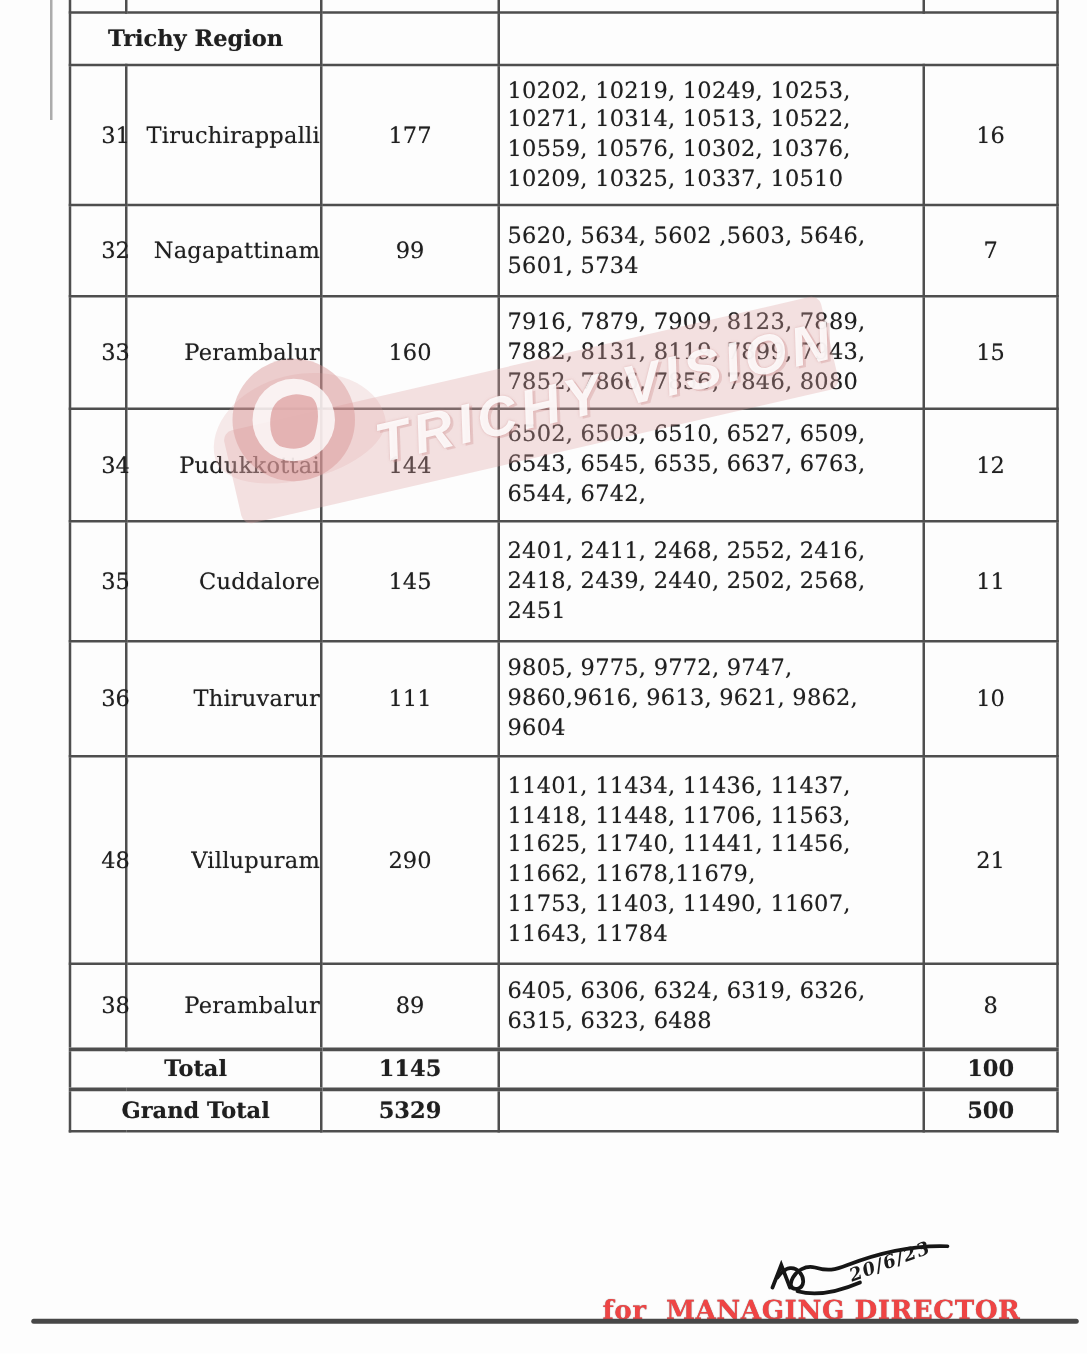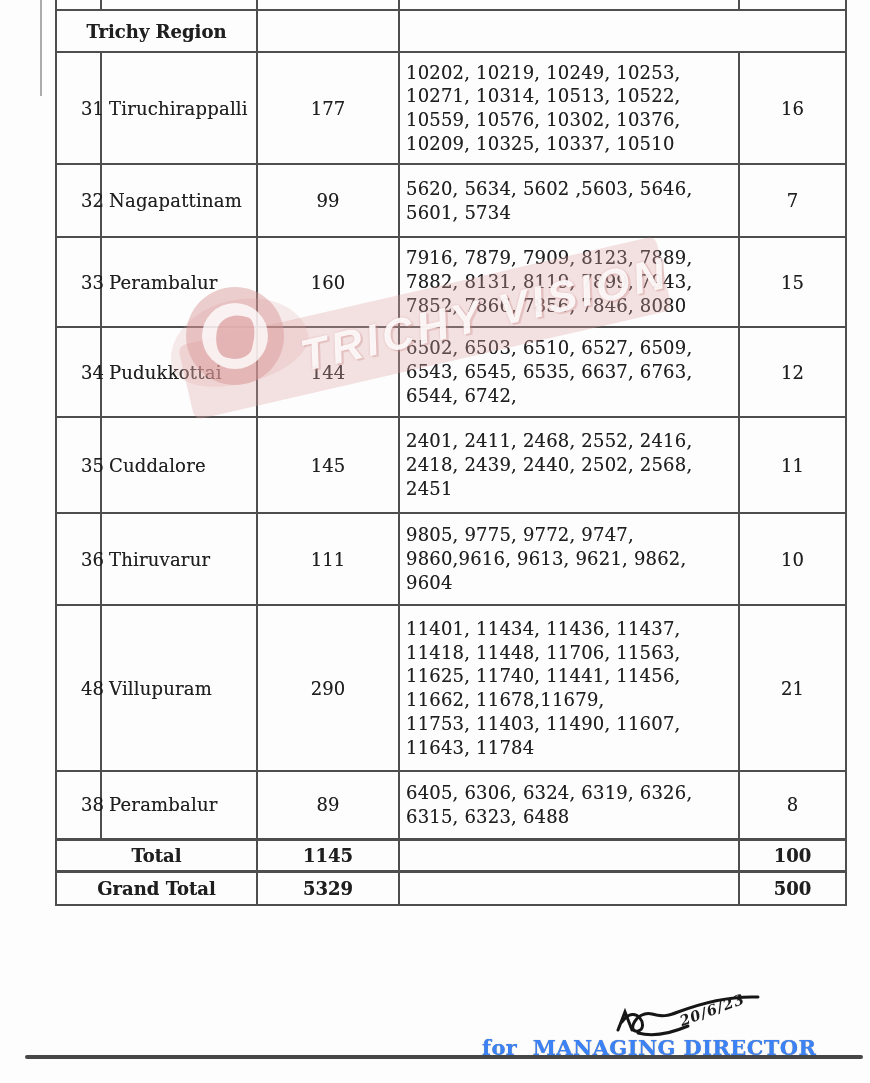--- a/index.html
+++ b/index.html
@@ -35,21 +35,21 @@
   tr.h35 { height:96px; }
   tr.h36 { height:92px; }
   tr.h37 { height:166px; }
   tr.h38 { height:68px; }
   tr.h-tot { height:32px; }
   tr.h-gt  { height:34px; }
 
   td.title { text-align:center; font-weight:bold; font-size:19px; letter-spacing:.2px; }
   td.region { text-align:center; font-weight:bold; font-size:18px; }
   td.sno  { text-align:center; font-size:17px;padding-left:24px; }
-  td.dist { padding-left:7px; font-size:18px; letter-spacing:.2px; }
+  td.dist { padding-left:7px; font-size:18px; letter-spacing:.2px;text-align:right; }
   td.cnt  { text-align:center; font-size:18px; }
   td.shopnums {
     padding:4px 12px 4px 6px;
     font-size:18.5px; line-height:1.32;
     white-space:pre-wrap; letter-spacing:.2px;
   }
   td.b { font-weight:bold; }
   tr.totrow td { border-top:3px solid #4e4e4e; }
 
   
@@ -96,21 +96,21 @@
   .signature { position:absolute; left:608px; top:988px; }
   .sign-date {
     position:absolute; left:678px; top:1001px;
     font-size:14.5px; font-style:italic; font-weight:bold;
     letter-spacing:1px; color:#1b1b1b;
     transform:rotate(-20deg);
   }
   .signed-for {
     position:absolute; left:482px; top:1035px;
     font-weight:bold; font-size:21px; letter-spacing:.4px;
-    color:#3b82f6; white-space:pre;
+    color:#ef4444; white-space:pre;
     text-shadow:0 0 .8px rgba(30,30,30,.6);
   }
   .footer-rule {
     position:absolute; left:25px; top:1055px; width:838px; height:4px;
     background:#474747; border-radius:2px;
   }
 </style>
 </head>
 <body>
 

